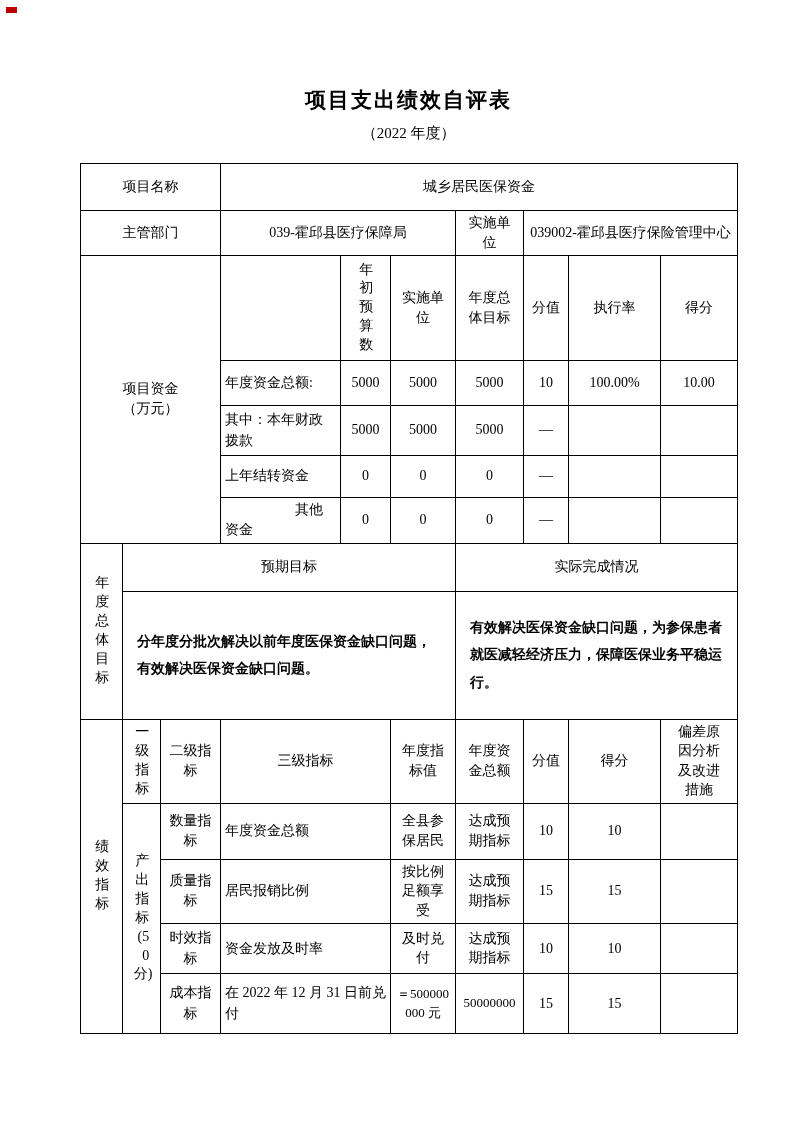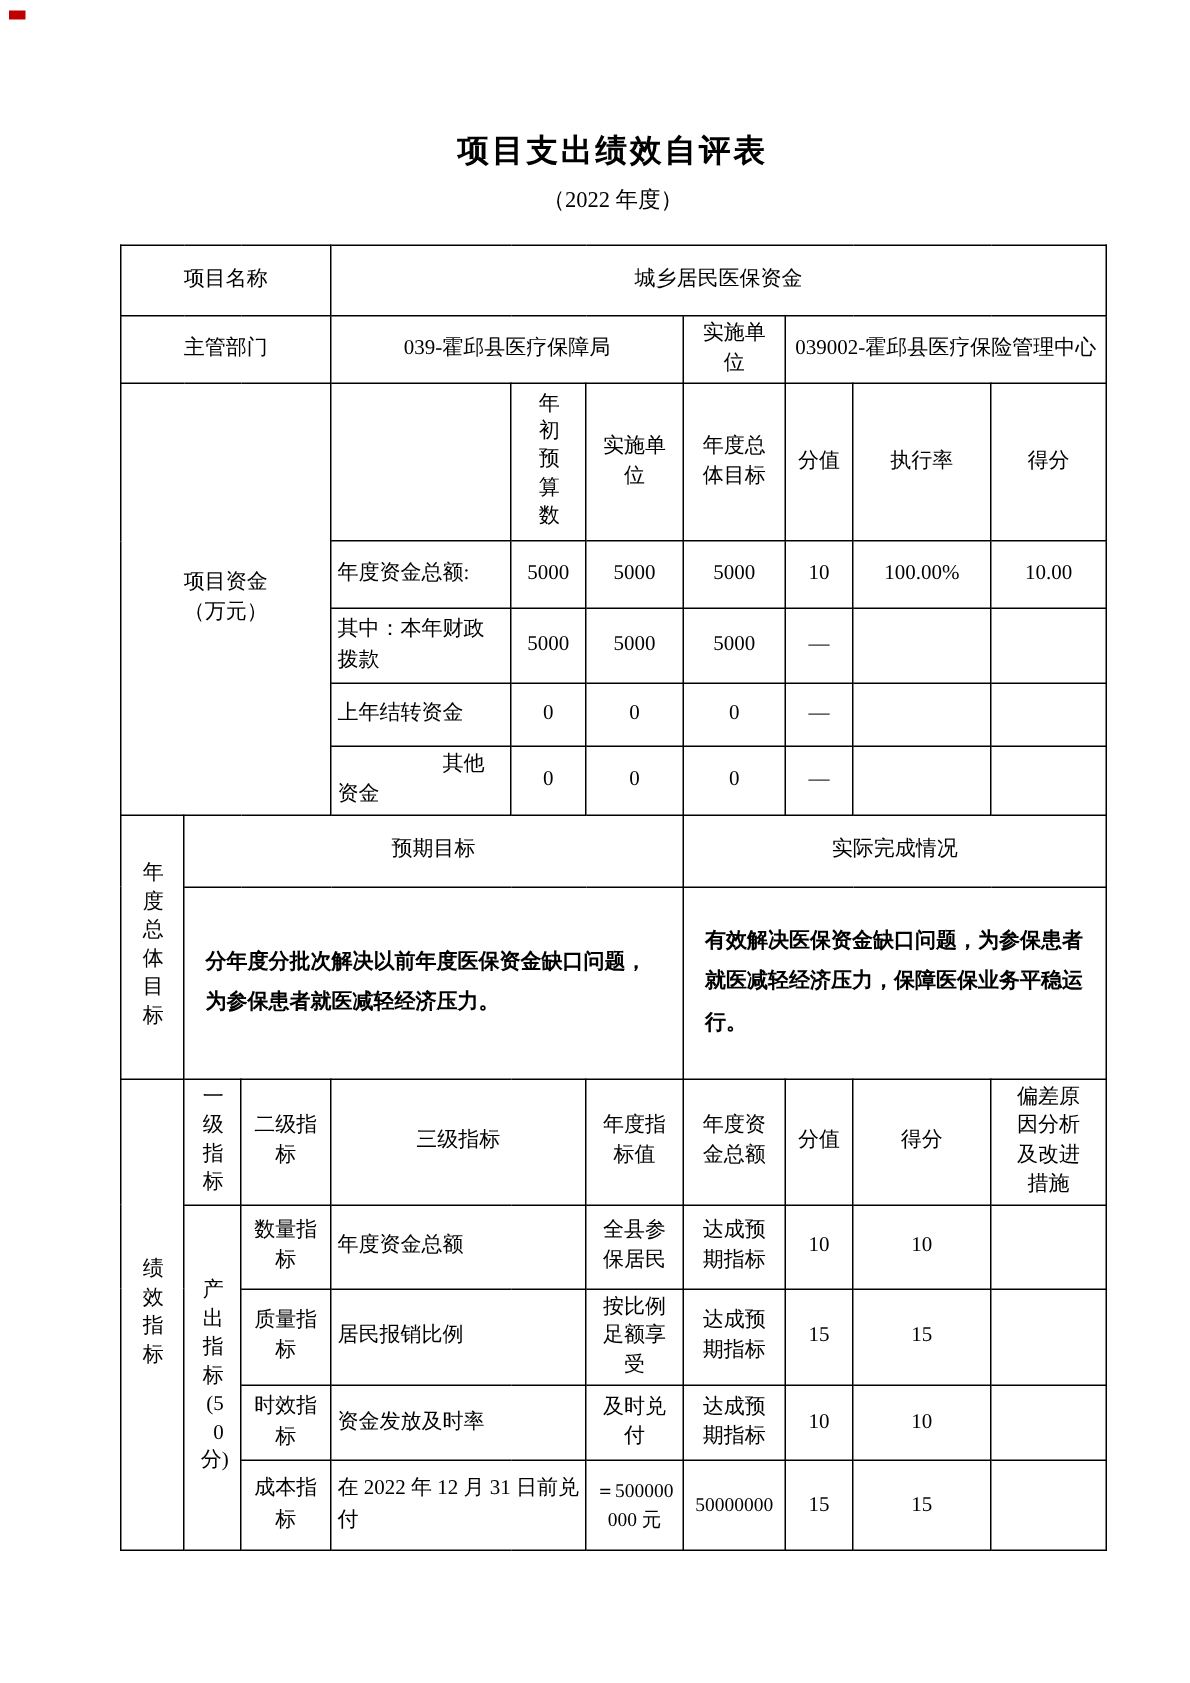--- a/index.html
+++ b/index.html
@@ -130,21 +130,21 @@
 
     <tr style="height:48px">
       <td rowspan="2">
         <span class="vtext">年度总体目标</span>
       </td>
       <td colspan="5">预期目标</td>
       <td colspan="4">实际完成情况</td>
     </tr>
 
     <tr style="height:128px">
-      <td colspan="5" class="goal">分年度分批次解决以前年度医保资金缺口问题，为参保患者就医减轻经济压力。</td>
+      <td colspan="5" class="goal">分年度分批次解决以前年度医保资金缺口问题，有效解决医保资金缺口问题。</td>
       <td colspan="4" class="goal">有效解决医保资金缺口问题，为参保患者就医减轻经济压力，保障医保业务平稳运行。</td>
     </tr>
 
     <tr style="height:82px">
       <td rowspan="5">
         <span class="vtext">绩效指标</span>
       </td>
       <td>
         <span class="vtext">一级指标</span>
       </td>

